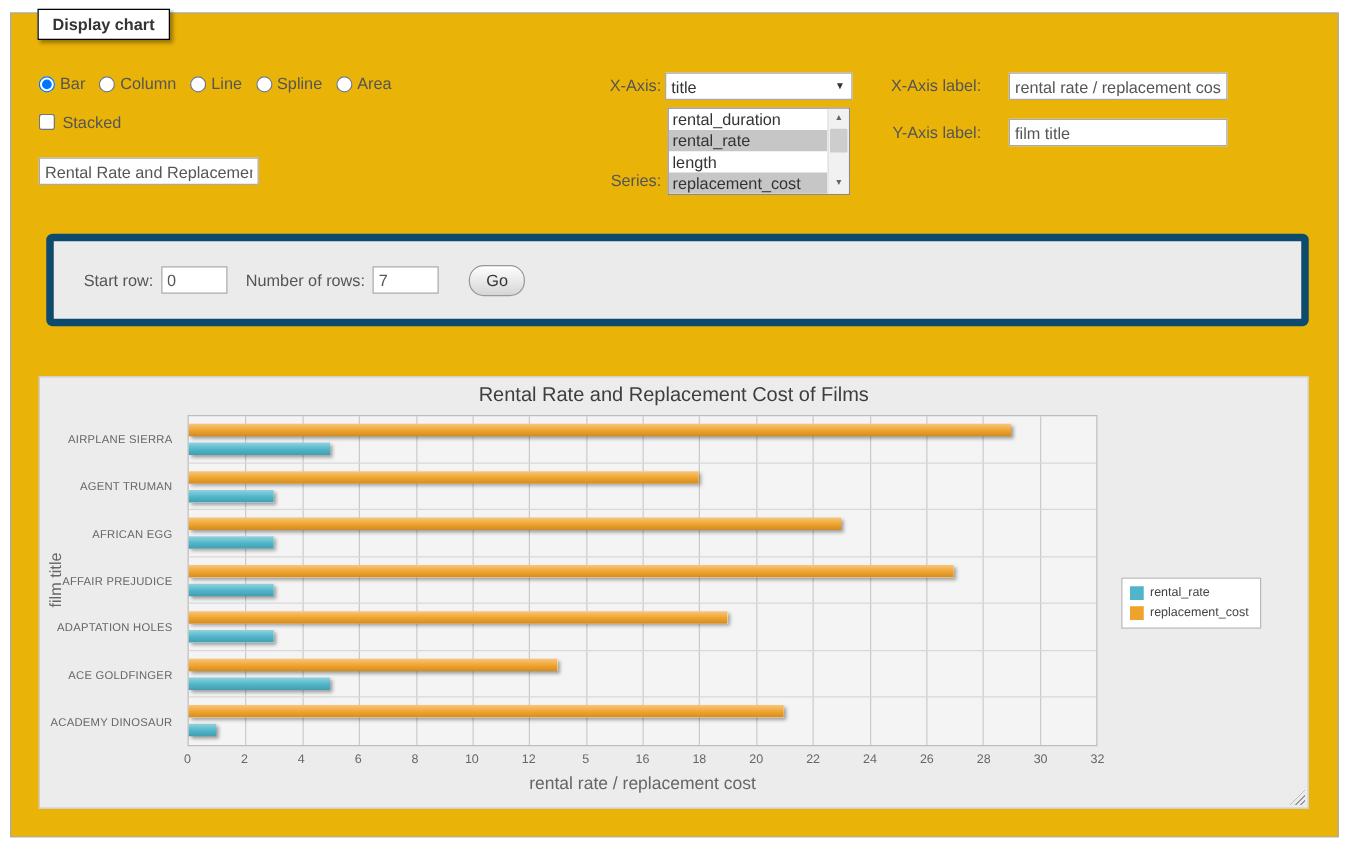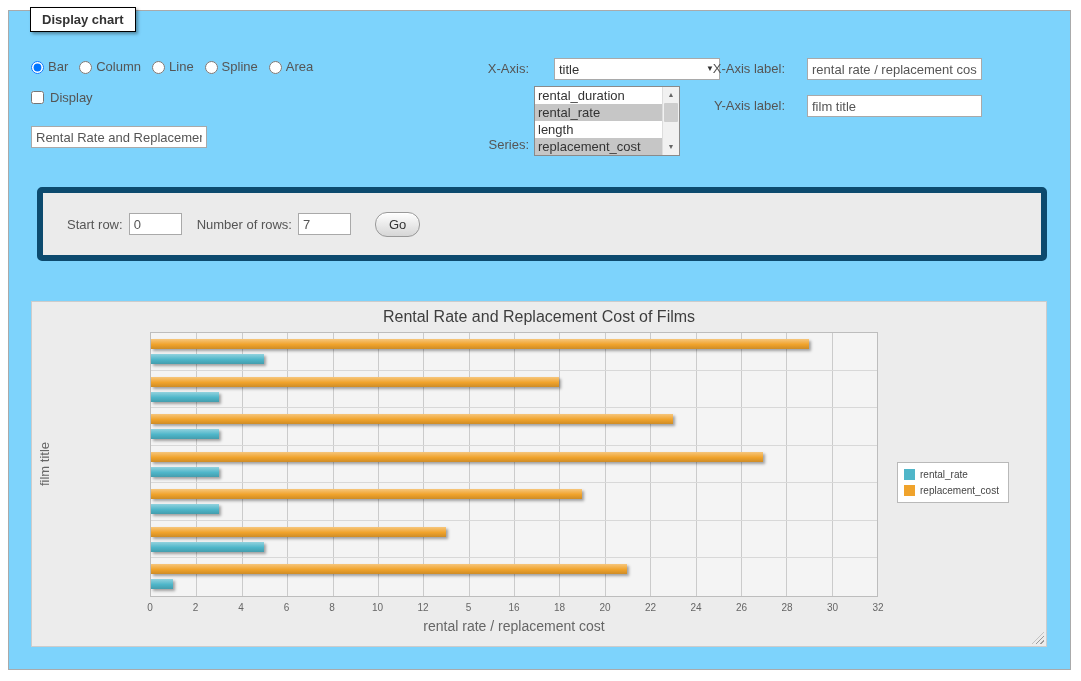--- a/index.html
+++ b/index.html
@@ -9,21 +9,21 @@
     font-family: "Liberation Sans", sans-serif;
     font-size: 13px;
     color: #555;
   }
   .page {
     position: relative;
     width: 1063px;
     height: 660px;
     margin: 10px 0 0 8px;
     border: 1px solid #aaa;
-    background: #7dd3fc;
+    background: #eab308;
   }
   .fieldset-legend {
     position: absolute;
     left: 21px;
     top: -4px;
     background: #fff;
     border: 1px solid #000;
     padding: 4px 11px;
     font-weight: bold;
     font-size: 13px;
@@ -64,21 +64,21 @@
     position: absolute;
     left: 420px;
     width: 100px;
     text-align: right;
     line-height: 22px;
     height: 22px;
   }
   .mid-label.xaxis { top: 47px; }
   .mid-label.series { top: 126px; height: 16px; line-height: 16px; }
 
-  .select-wrap { position: absolute; left: 545px; top: 47px; width: 166px; height: 22px; }
+  .select-wrap { position: absolute; left: 523px; top: 47px; width: 150px; height: 22px; }
   .xsel {
     width: 100%; height: 22px;
     border: 1px solid #a9a9a9;
     background: #fff;
     font-family: "Liberation Sans", sans-serif;
     font-size: 13px;
     color: #333;
     appearance: none; -webkit-appearance: none;
     padding: 0 18px 0 4px;
     border-radius: 0;
@@ -236,21 +236,21 @@
         <span>Spline</span>
       </label>
       <label class="radio-item">
         <input type="radio" name="chartType" style="">
         <span>Area</span>
       </label>
     </div>
 
   <label class="stacked-row">
     <input type="checkbox" style="">
-    <span>Display</span>
+    <span>Stacked</span>
   </label>
 
   <input class="text-input title-input" value="Rental Rate and Replacement Cost of Films" style="">
 
   <div class="mid-label xaxis">X-Axis:</div>
   <div class="select-wrap">
     <select class="xsel">
       <option>title</option>
     </select>
     <span class="select-arrow">▼</span>
@@ -281,20 +281,29 @@
     <span class="lbl">Start row:</span>
     <input class="text-input small-input gap1" value="0" style="">
     <span class="lbl">Number of rows:</span>
     <input class="text-input small-input gap2" value="7" style="">
     <button class="go-btn">Go</button>
   </div>
 
   <div class="chart-panel">
     <div class="chart-title">Rental Rate and Replacement Cost of Films</div>
     <div class="y-title">film title</div>
+    <div class="cat-labels">
+        <div class="cat-label" style="top:7.142857142857143%">AIRPLANE SIERRA</div>
+        <div class="cat-label" style="top:21.428571428571427%">AGENT TRUMAN</div>
+        <div class="cat-label" style="top:35.714285714285715%">AFRICAN EGG</div>
+        <div class="cat-label" style="top:50%">AFFAIR PREJUDICE</div>
+        <div class="cat-label" style="top:64.28571428571429%">ADAPTATION HOLES</div>
+        <div class="cat-label" style="top:78.57142857142857%">ACE GOLDFINGER</div>
+        <div class="cat-label" style="top:92.85714285714286%">ACADEMY DINOSAUR</div>
+      </div>
     <div class="plot">
         <div class="vgrid" style="left:93.75%"></div>
         <div class="vgrid" style="left:87.5%"></div>
         <div class="vgrid" style="left:81.25%"></div>
         <div class="vgrid" style="left:75%"></div>
         <div class="vgrid" style="left:68.75%"></div>
         <div class="vgrid" style="left:62.5%"></div>
         <div class="vgrid" style="left:56.25%"></div>
         <div class="vgrid" style="left:50%"></div>
         <div class="vgrid" style="left:43.75%"></div>

